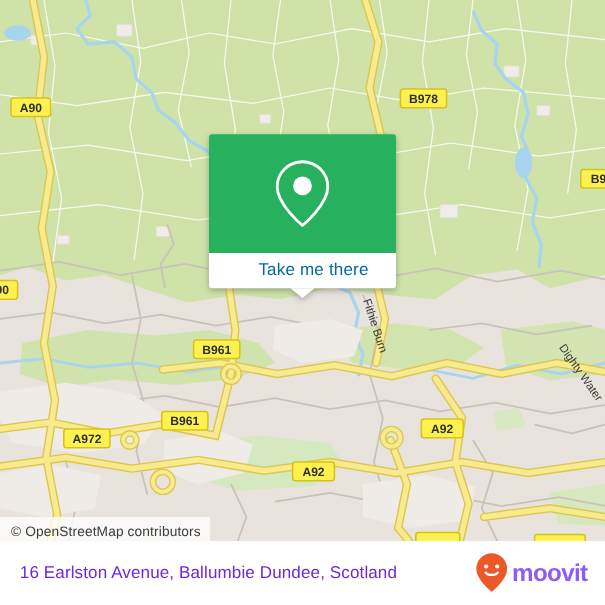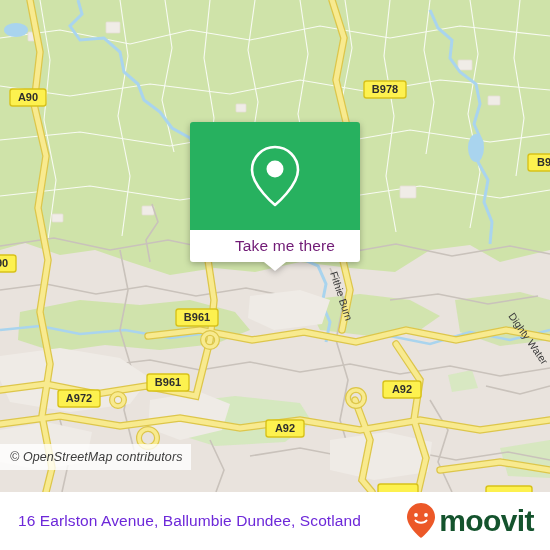--- a/index.html
+++ b/index.html
@@ -24,32 +24,31 @@
     height: 492px;
     overflow: hidden;
     background: #e9e3dd;
   }
   #map-svg { display: block; }
 
   
   #attribution {
     position: absolute;
     left: 0;
-    top: 444px;
+    top: 470px;
     height: 26px;
     display: flex;
     align-items: center;
     padding: 0 8px 0 10px;
     background: rgba(255,255,255,0.78);
     font-size: 12.5px;
     color: #3c3c3c;
     letter-spacing: 0.1px;
     white-space: nowrap;
     z-index: 40;
-    font-style: italic;
   }
 
   
   #popup {
     position: absolute;
     left: 190px;
     top: 122px;
     width: 170px;
     z-index: 50;
     filter: drop-shadow(0 2px 3px rgba(0,0,0,0.28));
@@ -65,21 +64,21 @@
     height: 32px;
     background: #ffffff;
     border-radius: 0 0 3px 3px;
     display: flex;
     align-items: center;
     justify-content: center;
     position: relative;
   }
   #popup-label {
     font-size: 15.5px;
-    color: #701a75;
+    color: #0369a1;
     letter-spacing: 0.15px;
     margin-left: 20px;
   }
   #popup-tail {
     position: absolute;
     left: 50%;
     transform: translateX(-50%);
     bottom: -9px;
     width: 0; height: 0;
     border-left: 11px solid transparent;
@@ -107,23 +106,23 @@
     color: #6d28d9;
     letter-spacing: 0.1px;
     white-space: nowrap;
   }
   #brand {
     display: flex;
     align-items: center;
     gap: 3px;
   }
   #brand-wordmark {
-    font-size: 30px;
+    font-size: 22px;
     font-weight: bold;
-    color: #14532d;
+    color: #8b5cf6;
     letter-spacing: -0.6px;
     line-height: 1;
   }
 
   
   .shield-rect { fill: #fdf14f; stroke: #d8c21a; stroke-width: 1.4; }
   .shield-text {
     font-family: "Liberation Sans", sans-serif;
     font-size: 11px;
     font-weight: bold;

